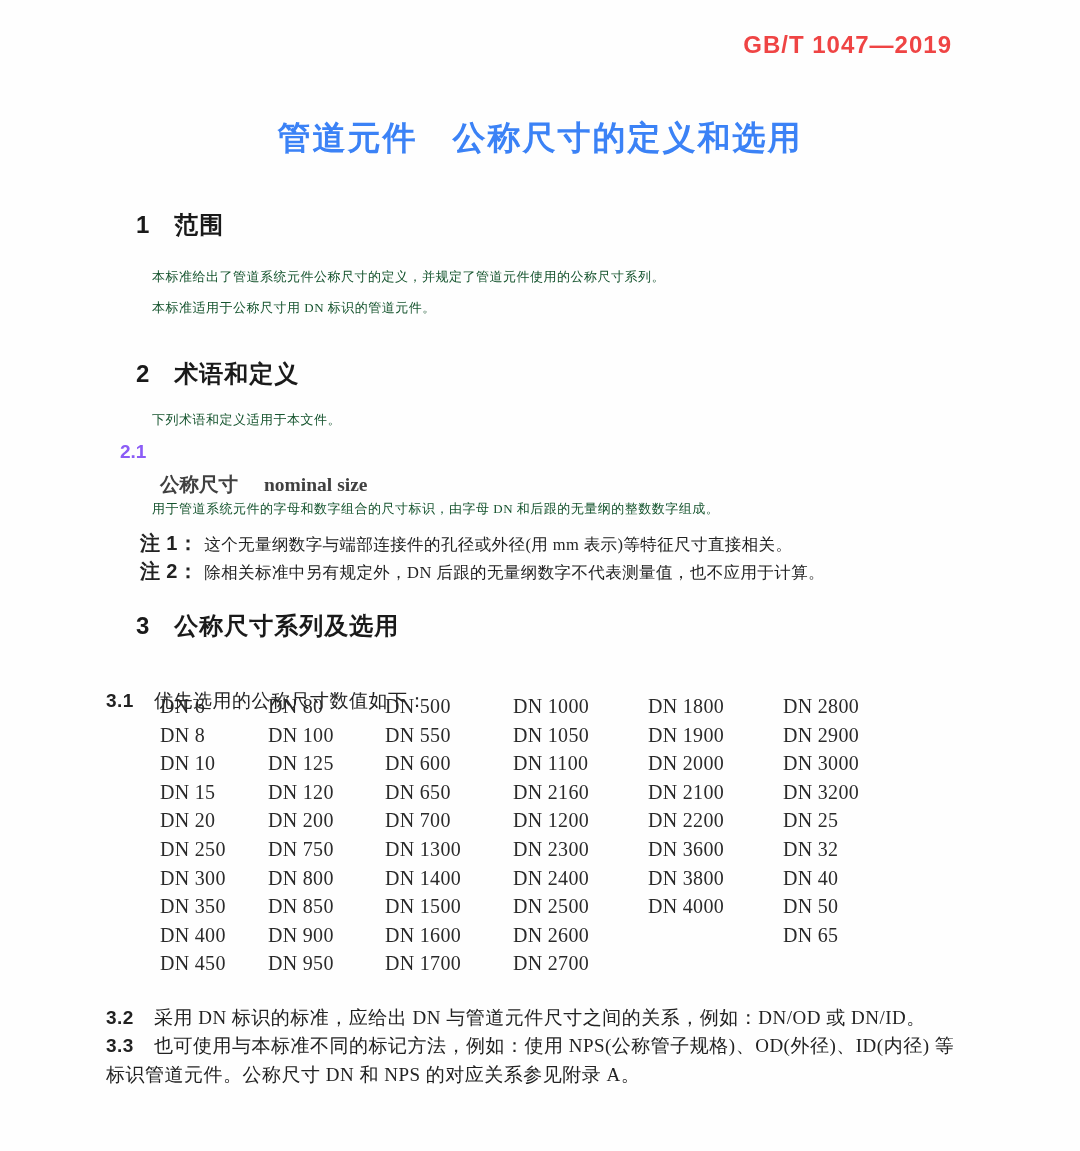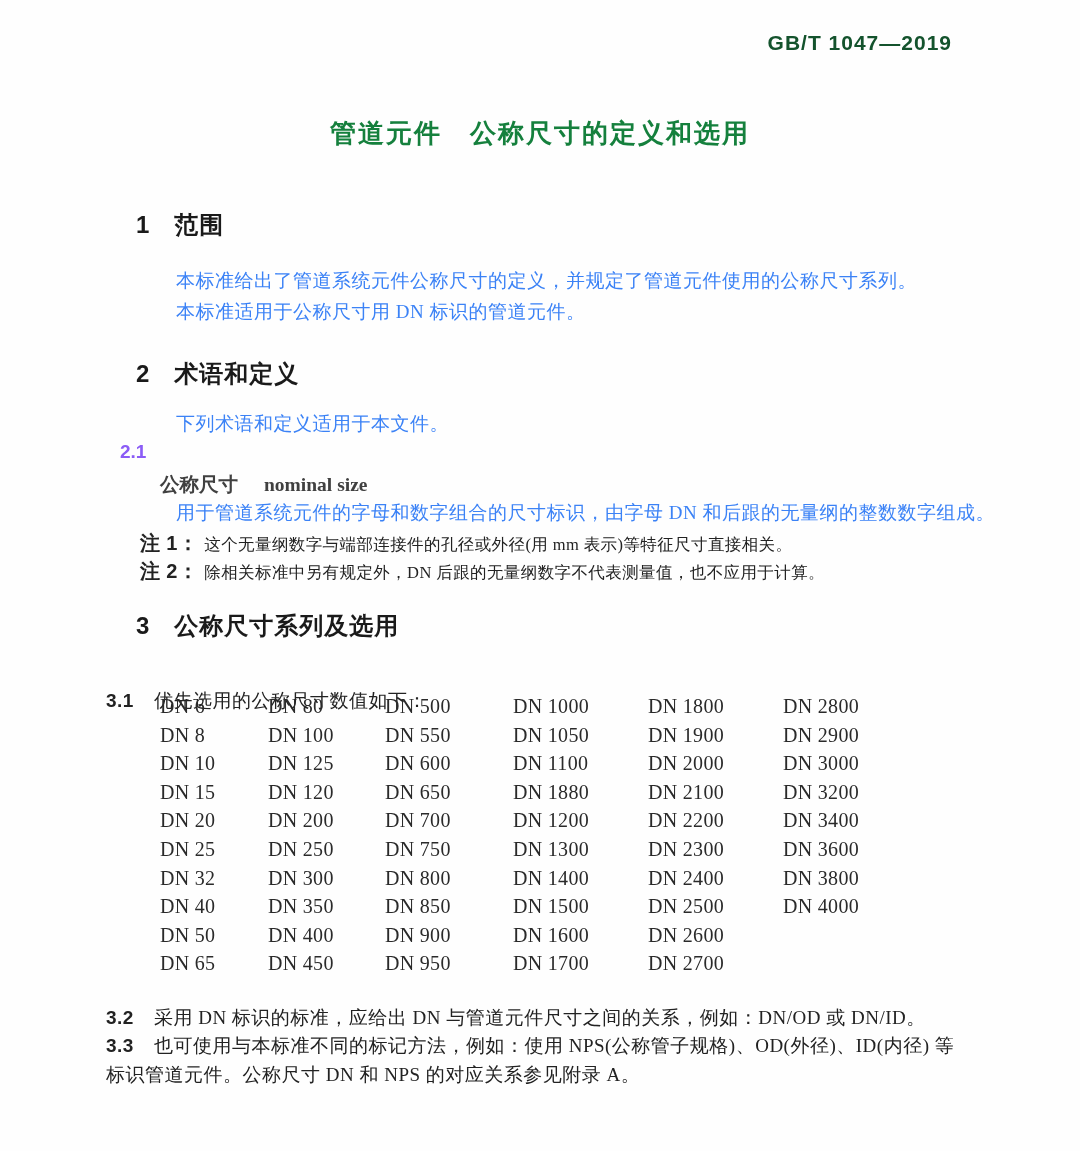--- a/index.html
+++ b/index.html
@@ -17,46 +17,46 @@
     overflow: hidden;
   }
   .abs { position: absolute; }
   .hei {
     font-family: "Liberation Sans", "DejaVu Sans", sans-serif;
     font-weight: 700;
   }
   .std-num {
     top: 31px;
     right: 128px;
-    font-size: 21px;
+    font-size: 24px;
     letter-spacing: 1px;
-    color: #14532d;
+    color: #ef4444;
   }
   .doc-title {
     top: 116px;
     left: 0;
     width: 1080px;
     text-align: center;
-    font-size: 26px;
+    font-size: 33px;
     letter-spacing: 2px;
-    color: #15803d;
+    color: #3b82f6;
   }
   .sec-h {
     left: 136px;
     font-size: 24px;
     letter-spacing: 1px;
     color: #1a1a1a;
   }
   .sec-h .sec-num { margin-right: 24px; }
   .body-line {
-    left: 176px;
-    font-size: 19px;
+    left: 152px;
+    font-size: 13px;
     letter-spacing: 0.5px;
     white-space: nowrap;
-    color: #3b82f6;
+    color: #14532d;
   }
   .entry-num {
     left: 120px;
     font-size: 19px;
     color: #8b5cf6;
   }
   .term-line {
     left: 160px;
     font-size: 19.5px;
     white-space: nowrap;
@@ -157,29 +157,28 @@
       <div class="dn-cell">DN 2900</div>
       <div class="dn-cell">DN 10</div>
       <div class="dn-cell">DN 125</div>
       <div class="dn-cell">DN 600</div>
       <div class="dn-cell">DN 1100</div>
       <div class="dn-cell">DN 2000</div>
       <div class="dn-cell">DN 3000</div>
       <div class="dn-cell">DN 15</div>
       <div class="dn-cell">DN 120</div>
       <div class="dn-cell">DN 650</div>
-      <div class="dn-cell">DN 1880</div>
+      <div class="dn-cell">DN 2160</div>
       <div class="dn-cell">DN 2100</div>
       <div class="dn-cell">DN 3200</div>
       <div class="dn-cell">DN 20</div>
       <div class="dn-cell">DN 200</div>
       <div class="dn-cell">DN 700</div>
       <div class="dn-cell">DN 1200</div>
       <div class="dn-cell">DN 2200</div>
-      <div class="dn-cell">DN 3400</div>
       <div class="dn-cell">DN 25</div>
       <div class="dn-cell">DN 250</div>
       <div class="dn-cell">DN 750</div>
       <div class="dn-cell">DN 1300</div>
       <div class="dn-cell">DN 2300</div>
       <div class="dn-cell">DN 3600</div>
       <div class="dn-cell">DN 32</div>
       <div class="dn-cell">DN 300</div>
       <div class="dn-cell">DN 800</div>
       <div class="dn-cell">DN 1400</div>

